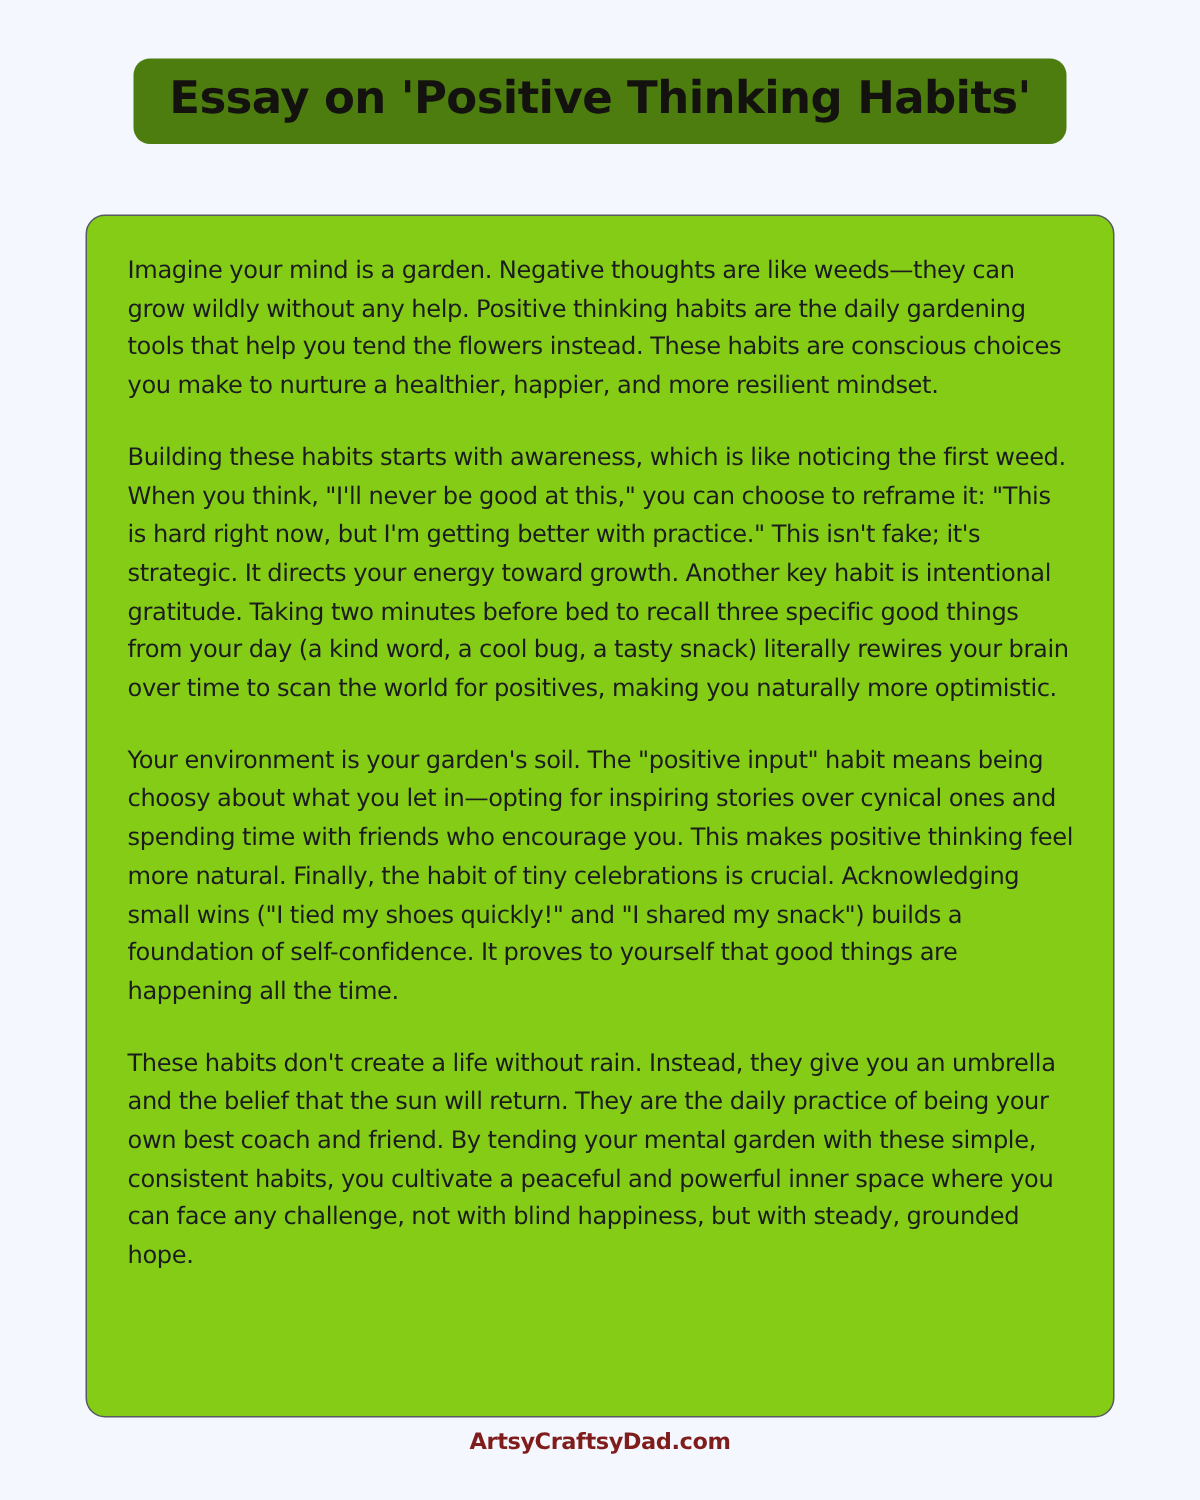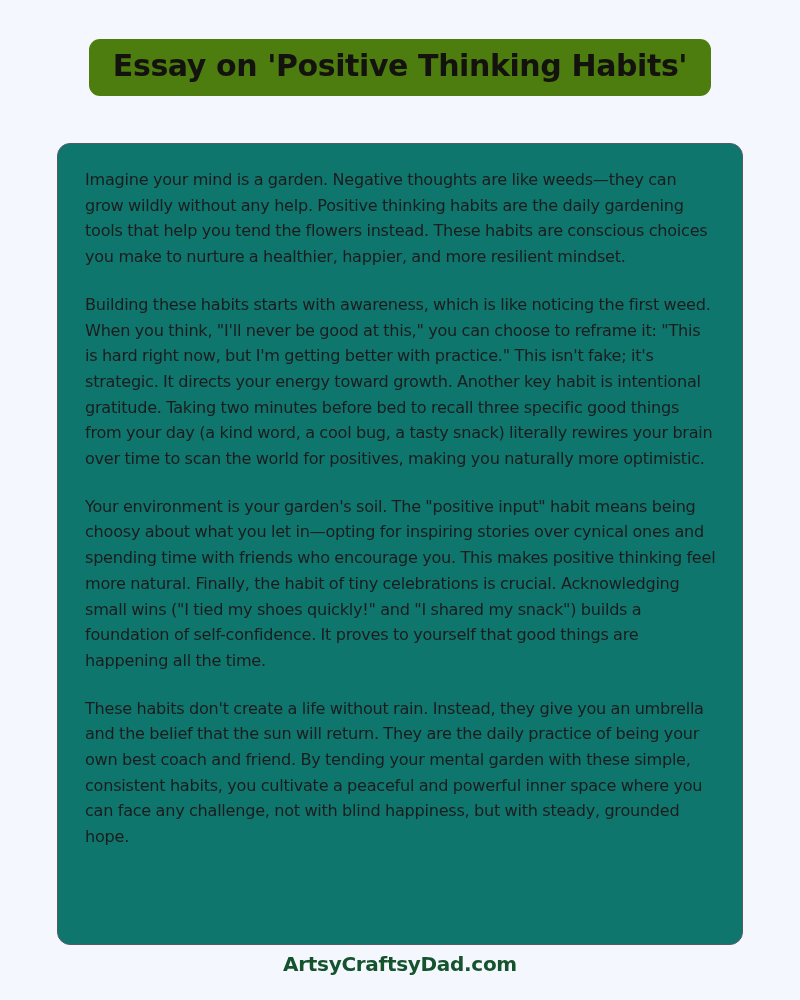--- a/index.html
+++ b/index.html
@@ -51,21 +51,21 @@
   }
 
   
   .card {
     position: absolute;
     left: 57px;
     top: 143px;
     width: 686px;
     height: 802px;
     box-sizing: border-box;
-    background: #0f766e;
+    background: #84cc16;
     border: 1.6px solid #555a63;
     border-radius: 13px;
     padding: 23px 26px 20px 27px;
     overflow: hidden;
   }
   .essay-body {
     font-family: "DejaVu Sans", sans-serif;
     font-size: 16.1px;
     line-height: 25.7px;
     color: #1b1c1e;
@@ -82,23 +82,23 @@
   
   .footer {
     position: absolute;
     left: 0;
     top: 952px;
     width: 800px;
     text-align: center;
   }
   .footer-text {
     font-family: "DejaVu Sans", sans-serif;
-    font-size: 20px;
+    font-size: 15px;
     font-weight: bold;
-    color: #14532d;
+    color: #7f1d1d;
     letter-spacing: -0.3px;
     margin-top: 12px;
   }
 </style>
 </head>
 <body>
 
 <div class="page">
 
   <div class="title-wrap">

